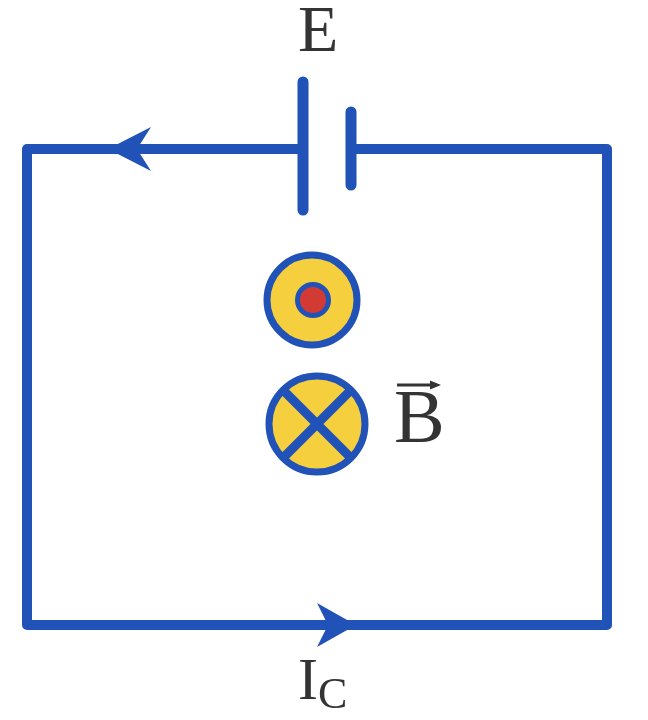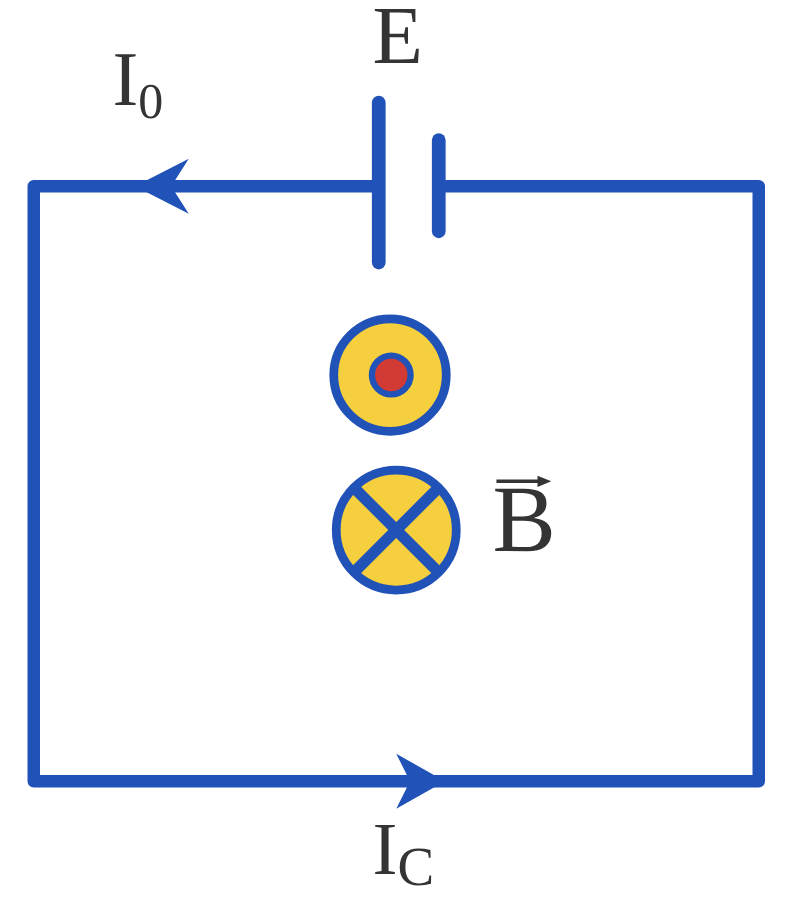--- a/index.html
+++ b/index.html
@@ -66,23 +66,20 @@
       <circle cx="317" cy="424" r="48" style="fill:var(--yellow,#f5cf3d);stroke:var(--wire,#2152b8)" stroke-width="7"></circle>
       <line x1="285" y1="392" x2="349" y2="456" style="stroke:var(--wire,#2152b8)" stroke-width="9" stroke-linecap="round"></line>
       <line x1="285" y1="456" x2="349" y2="392" style="stroke:var(--wire,#2152b8)" stroke-width="9" stroke-linecap="round"></line>
     </g>
   </svg>
 
   <div class="lbl emf">
     <span>E</span>
   </div>
 
-  <div class="lbl i0">
-    <span>I</span><span class="sub">0</span>
-  </div>
 
   <div class="lbl ic">
     <span>I</span><span class="sub">C</span>
   </div>
 
 
   <div class="lbl bfield">
     <svg class="vec-arrow" width="44" height="12" viewBox="0 0 44 12">
       <line x1="0" y1="7" x2="37" y2="7" style="stroke:var(--ink,#343434)" stroke-width="2.8"></line>
       <polygon points="44,7 33,2.5 33,11.5" style="fill:var(--ink,#343434)"></polygon>

